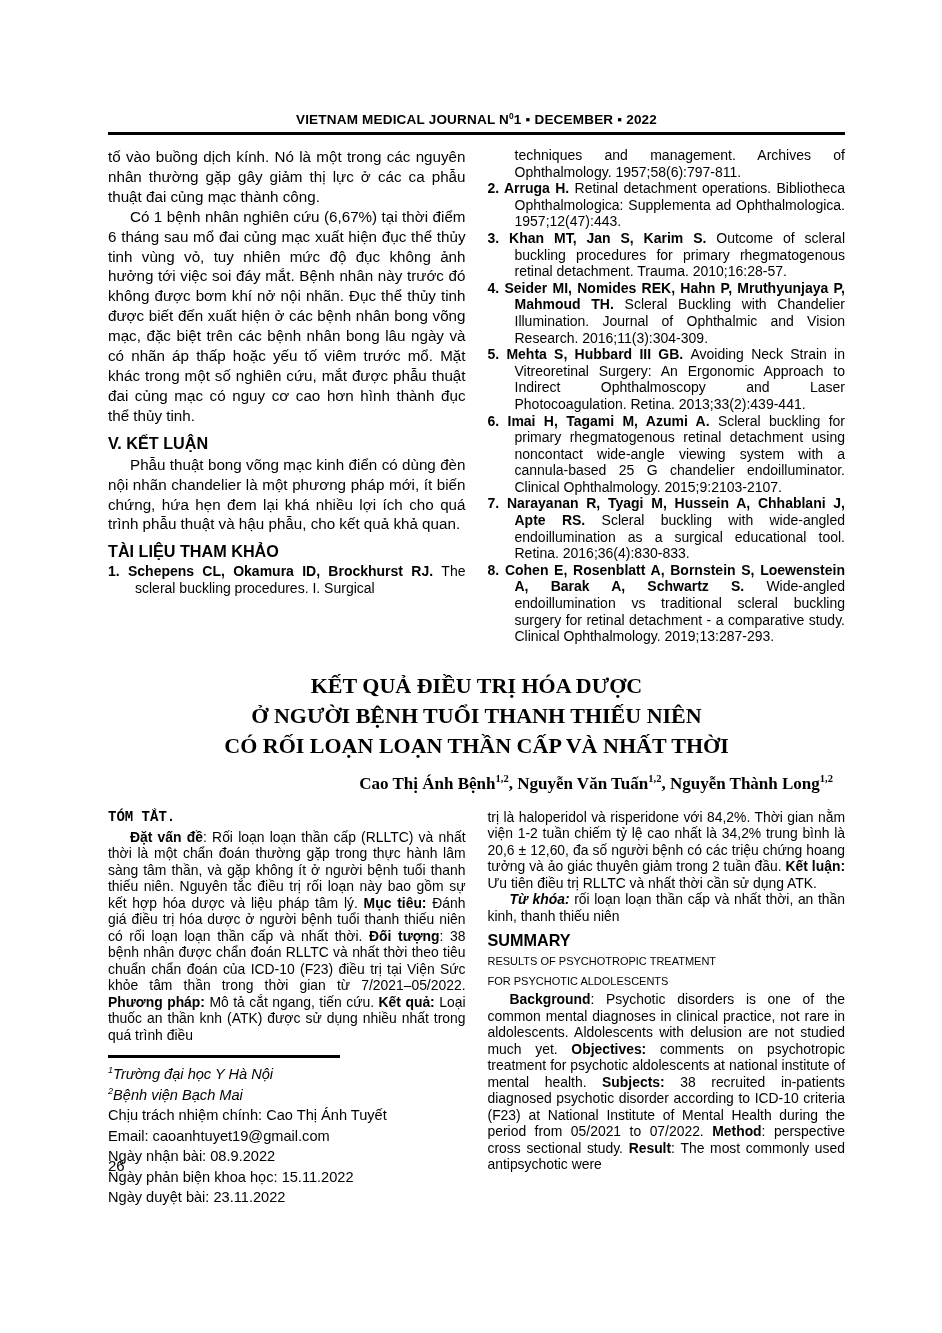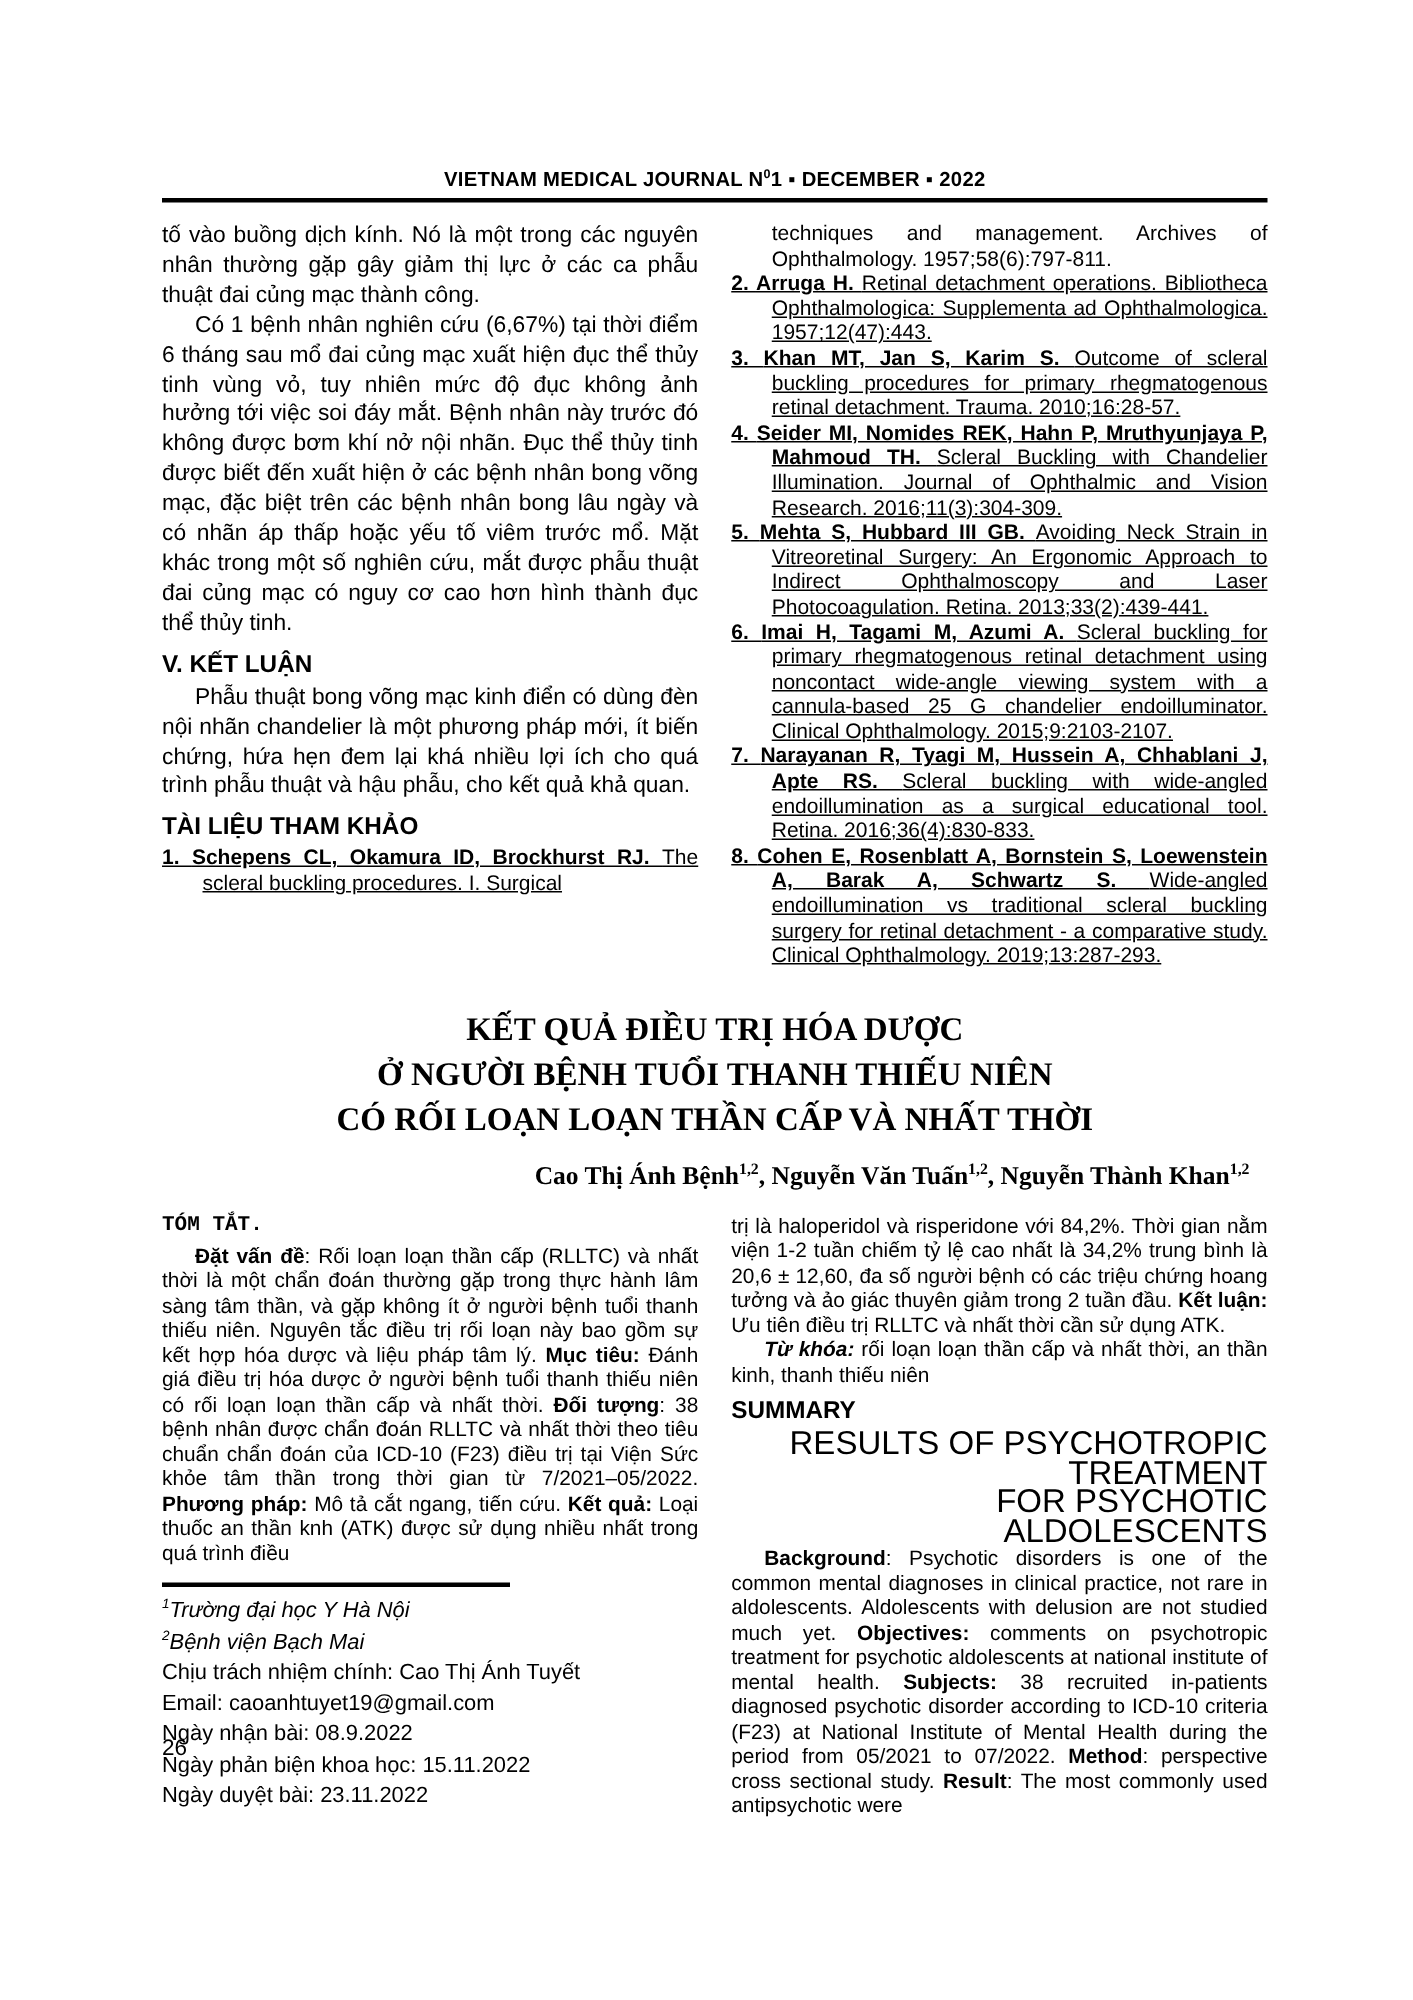--- a/index.html
+++ b/index.html
@@ -50,21 +50,20 @@
   }
 
   
   .ref {
     font-size: 14px;
     line-height: 16.6px;
     text-align: justify;
     margin: 0;
     padding-left: 27px;
     text-indent: -27px;
-    text-decoration: underline;
   }
   .ref-cont {
     font-size: 14px;
     line-height: 16.6px;
     text-align: justify;
     margin: 0;
     padding-left: 27px;
   }
 
   
@@ -101,23 +100,23 @@
     font-weight: bold;
     margin: 0 0 4px 0;
     font-family: Liberation Mono, monospace;
   }
   .summary-heading {
     font-size: 16.2px;
     font-weight: bold;
     margin: 7px 0 2px 0;
   }
   .summary-title-line {
-    font-size: 22px;
+    font-size: 11px;
     line-height: 19.5px;
-    text-align: right;
+    text-align: left;
     margin: 0;
   }
 
   
   .footnote-block { margin-top: 12px; }
   .footnote-rule {
     width: 232px;
     border-top: 3px solid #000;
     margin: 0 0 6px 0;
   }
@@ -159,21 +158,21 @@
       <p class="ref"><span class="b">6.  </span><span class="b">Imai H, Tagami M, Azumi A. </span><span>Scleral buckling for primary rhegmatogenous retinal detachment using noncontact wide-angle viewing system with a cannula-based 25 G chandelier endoilluminator. Clinical Ophthalmology. 2015;9:2103-2107.</span></p>
       <p class="ref"><span class="b">7.  </span><span class="b">Narayanan R, Tyagi M, Hussein A, Chhablani J, Apte RS. </span><span>Scleral buckling with wide-angled endoillumination as a surgical educational tool. Retina. 2016;36(4):830-833.</span></p>
       <p class="ref"><span class="b">8.  </span><span class="b">Cohen E, Rosenblatt A, Bornstein S, Loewenstein A, Barak A, Schwartz S. </span><span>Wide-angled endoillumination vs traditional scleral buckling surgery for retinal detachment - a comparative study. Clinical Ophthalmology. 2019;13:287-293.</span></p>
     </div>
   </section>
 
   <section class="title-block">
     <h1 class="title-line">KẾT QUẢ ĐIỀU TRỊ HÓA DƯỢC</h1>
     <h1 class="title-line">Ở NGƯỜI BỆNH TUỔI THANH THIẾU NIÊN</h1>
     <h1 class="title-line">CÓ RỐI LOẠN LOẠN THẦN CẤP VÀ NHẤT THỜI</h1>
-    <div class="authors"><span class="b">Cao Thị Ánh Bệnh</span><sup class="b">1,2</sup><span class="b">, </span><span class="b">Nguyễn Văn Tuấn</span><sup class="b">1,2</sup><span class="b">, </span><span class="b">Nguyễn Thành Khan</span><sup class="b">1,2</sup></div>
+    <div class="authors"><span class="b">Cao Thị Ánh Bệnh</span><sup class="b">1,2</sup><span class="b">, </span><span class="b">Nguyễn Văn Tuấn</span><sup class="b">1,2</sup><span class="b">, </span><span class="b">Nguyễn Thành Long</span><sup class="b">1,2</sup></div>
   </section>
 
   <section class="two-col abs-section">
     <div class="col">
       <h3 class="abs-heading"><span class="b">TÓM TẮT</span><span>.</span></h3>
       <p class="abs-p indent"><span class="b">Đặt vấn đề</span><span>: Rối loạn loạn thần cấp (RLLTC) và nhất thời là một chẩn đoán thường gặp trong thực hành lâm sàng tâm thần, và gặp không ít ở người bệnh tuổi thanh thiếu niên. Nguyên tắc điều trị rối loạn này bao gồm sự kết hợp hóa dược và liệu pháp tâm lý. </span><span class="b">Mục tiêu:</span><span> Đánh giá điều trị hóa dược ở người bệnh tuổi thanh thiếu niên có rối loạn loạn thần cấp và nhất thời. </span><span class="b">Đối tượng</span><span>: 38 bệnh nhân được chẩn đoán RLLTC và nhất thời theo tiêu chuẩn chẩn đoán của ICD-10 (F23) điều trị tại Viện Sức khỏe tâm thần trong thời gian từ 7/2021–05/2022. </span><span class="b">Phương pháp:</span><span> Mô tả cắt ngang, tiến cứu. </span><span class="b">Kết quả:</span><span> Loại thuốc an thần knh (ATK)  được sử dụng nhiều nhất trong quá trình điều</span></p>
 
       <div class="footnote-block">
         <div class="footnote-rule"></div>
         <p class="footnote-p"><sup class="i">1</sup><span class="i">Trường đại học Y Hà Nội</span></p>

